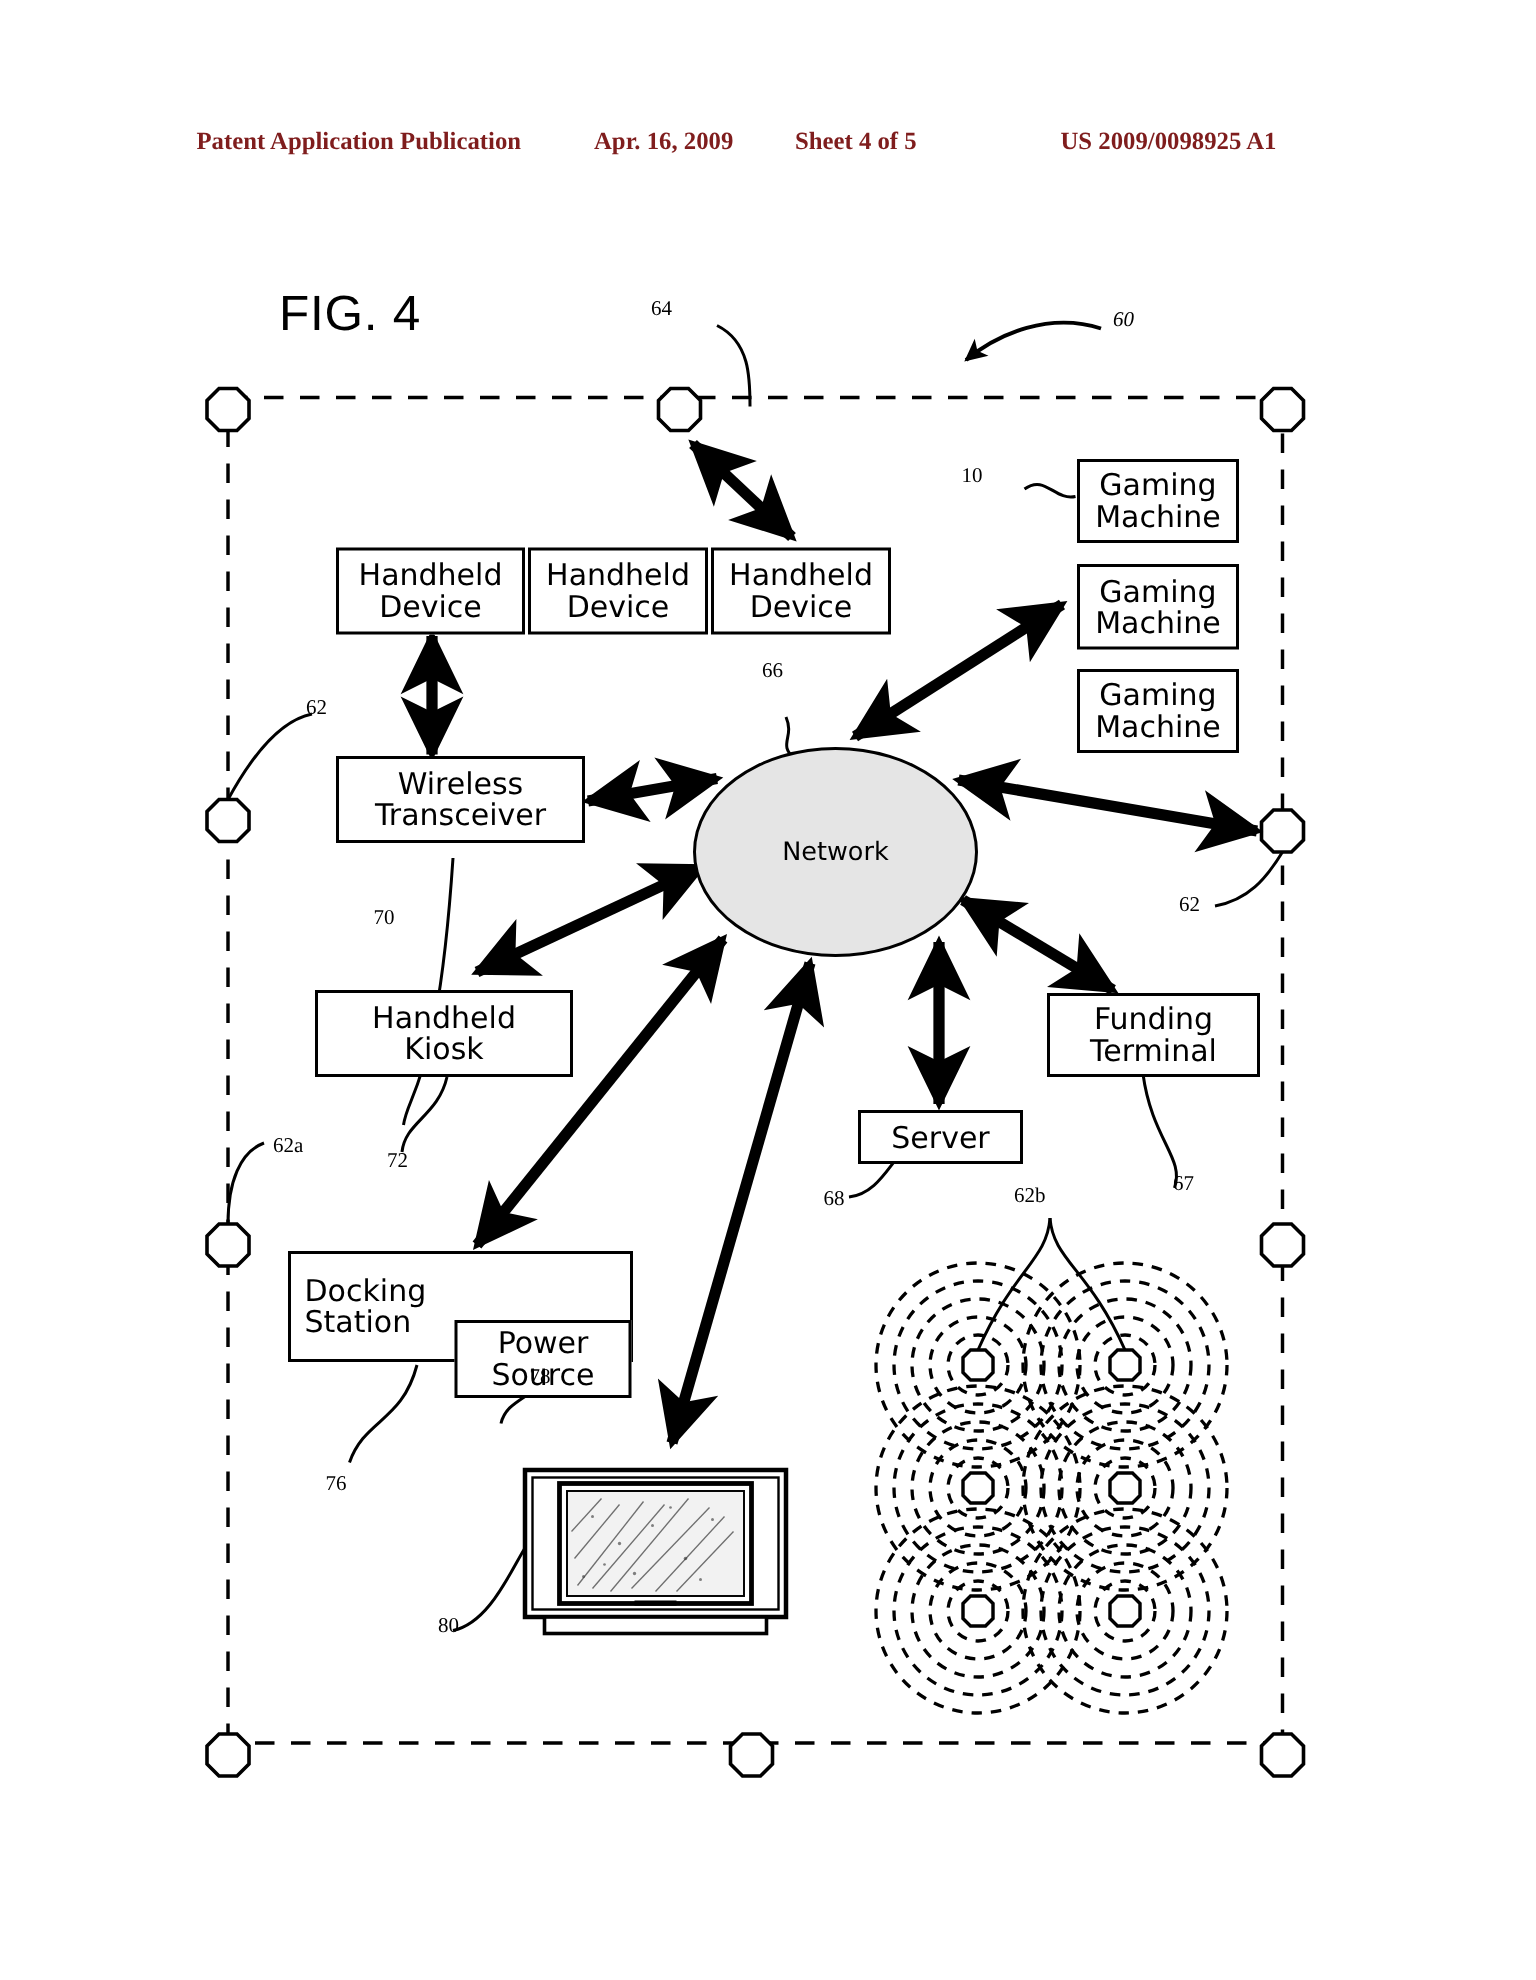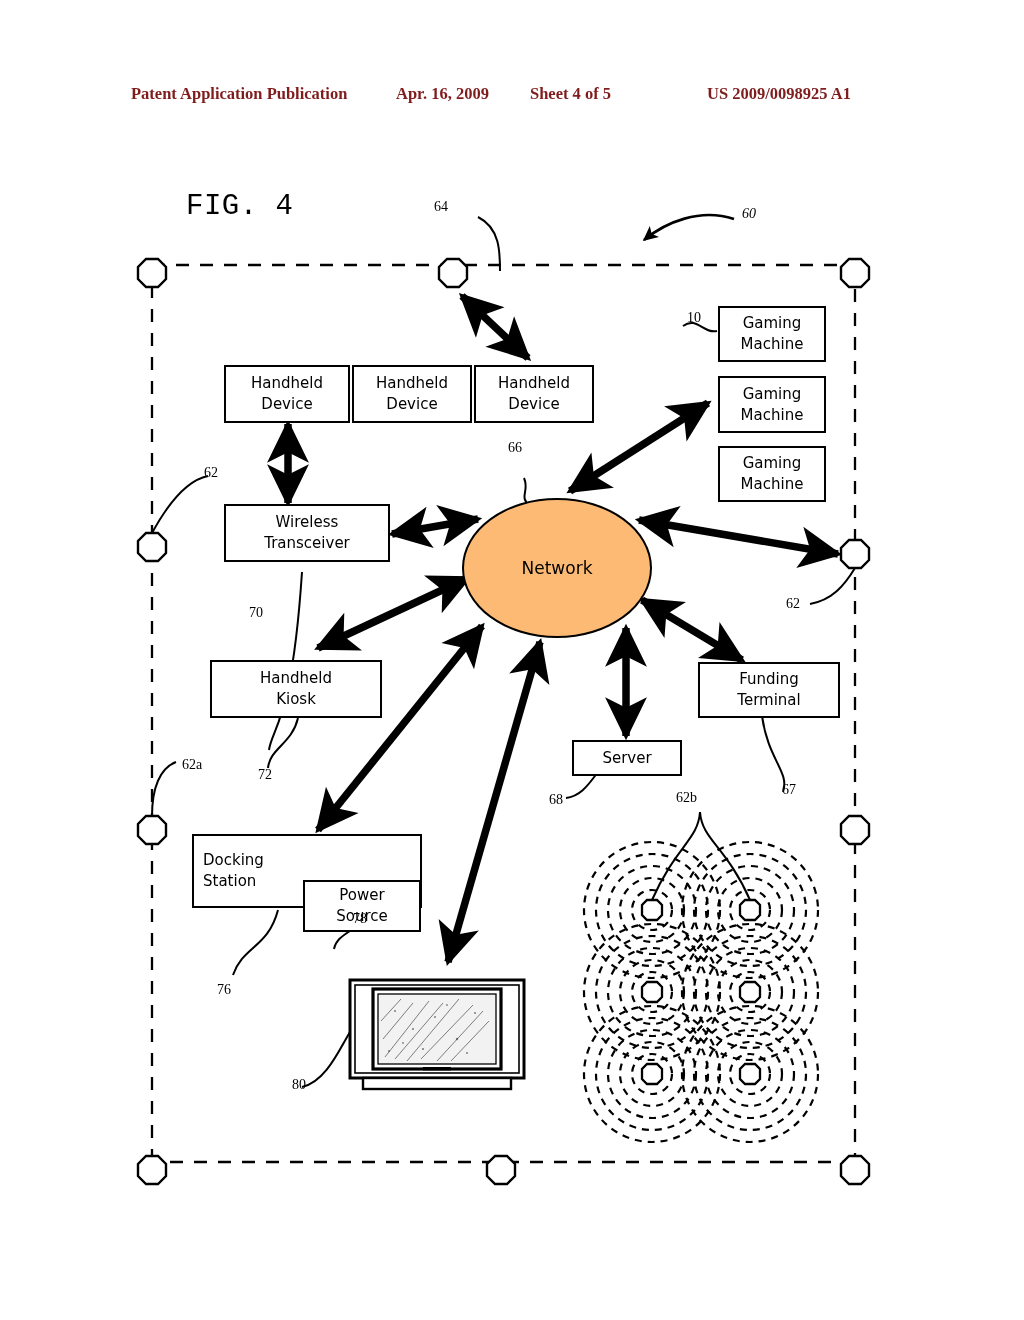--- a/index.html
+++ b/index.html
@@ -49,34 +49,34 @@
     top: 0;
     width: 1024px;
     height: 1320px;
   }
 
   
   #fig-title {
     position: absolute;
     left: 186px;
     top: 190px;
-    font-family: Liberation Mono, monospace;
-    font-size: 29px;
+    font-family: Liberation Sans, sans-serif;
+    font-size: 33px;
     letter-spacing: 0.5px;
     color: #000;
   }
 
   
   .node-box {
     position: absolute;
     box-sizing: border-box;
     border: 2px solid #000;
     background: #ffffff;
     font-family: "DejaVu Sans", sans-serif;
-    font-size: 15px;
+    font-size: 20px;
     line-height: 21px;
     text-align: center;
     color: #000;
     display: flex;
     align-items: center;
     justify-content: center;
     padding: 2px 4px;
     white-space: pre-line;
     z-index: 5;
   }
@@ -88,21 +88,21 @@
 
   
   #network-ellipse {
     position: absolute;
     left: 462px;
     top: 498px;
     width: 186px;
     height: 136px;
     border: 2px solid #000;
     border-radius: 50%;
-    background: #fdba74;
+    background: #e5e5e5;
     display: flex;
     align-items: center;
     justify-content: center;
     font-family: "DejaVu Sans", sans-serif;
     font-size: 17px;
     color: #000;
     z-index: 6;
   }
 
   
@@ -357,21 +357,21 @@
       <circle cx="100" cy="28" r="0.9"></circle>
         <circle cx="42" cy="74" r="1"></circle>
     </g>
     <rect x="76" y="90" width="28" height="3.4" fill="#000"></rect>
     <rect x="16" y="101" width="148" height="11" fill="#fff" stroke="#000" stroke-width="2.4"></rect>
     <path d="M22,112 L158,112" stroke="#000" stroke-width="2"></path>
   </svg>
 
   <div class="ref-num" style="left:742px; top:206px;font-style:italic;">60</div>
   <div class="ref-num" style="left:434px; top:199px;">64</div>
-  <div class="ref-num" style="left:641px; top:310px;margin-left:46px;">10</div>
+  <div class="ref-num" style="left:641px; top:310px;">10</div>
   <div class="ref-num" style="left:508px; top:440px;">66</div>
   <div class="ref-num" style="left:204px; top:465px;">62</div>
   <div class="ref-num" style="left:786px; top:596px;">62</div>
   <div class="ref-num" style="left:249px; top:605px;">70</div>
   <div class="ref-num" style="left:258px; top:767px;">72</div>
   <div class="ref-num" style="left:182px; top:757px;">62a</div>
   <div class="ref-num" style="left:549px; top:792px;">68</div>
   <div class="ref-num" style="left:676px; top:790px;">62b</div>
   <div class="ref-num" style="left:782px; top:782px;">67</div>
   <div class="ref-num" style="left:309px; top:911px;margin-left:44px;">78</div>

